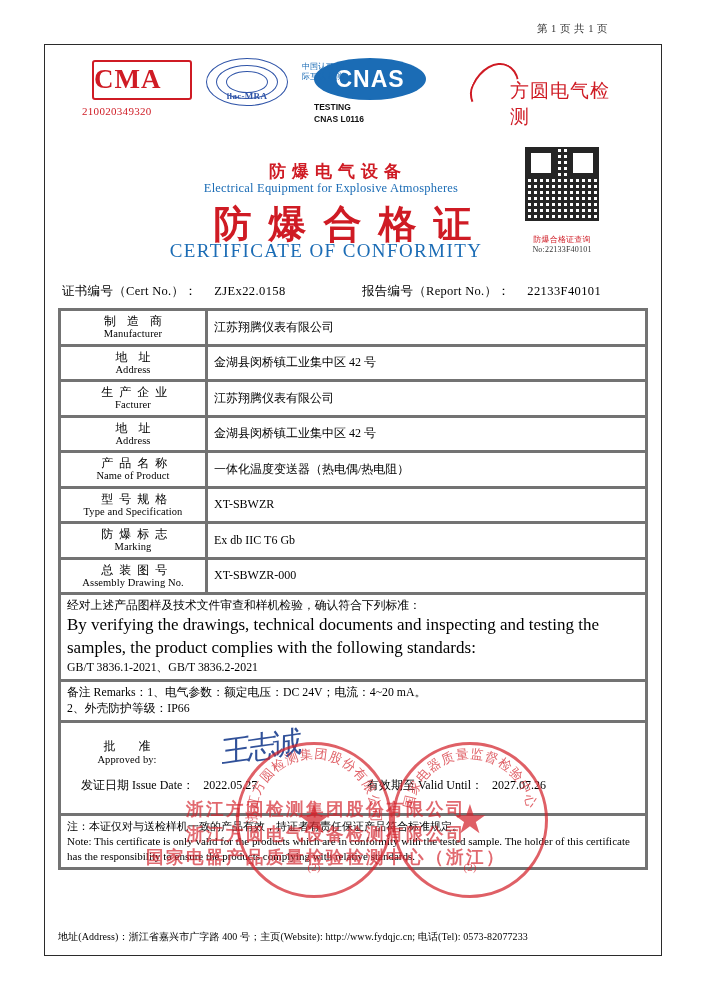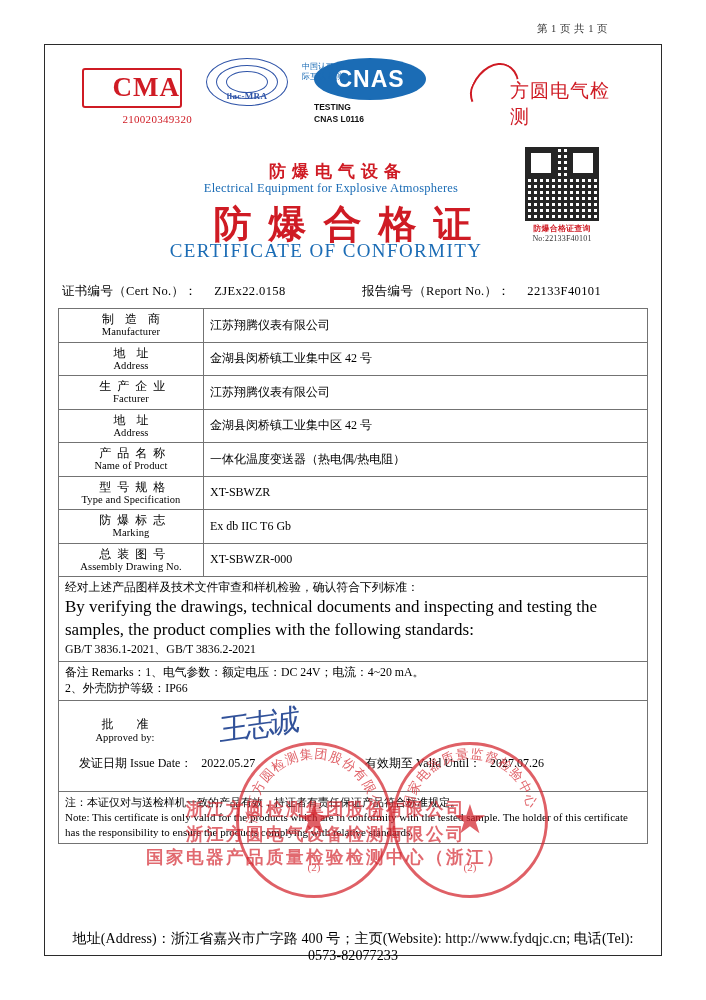--- a/index.html
+++ b/index.html
@@ -34,25 +34,24 @@
   
   .logos {
     position: absolute;
     top: 58px;
     left: 62px;
     width: 586px;
     height: 72px;
   }
   .cma-block {
     position: absolute;
-    left: 10px;
+    left: 20px;
     top: 2px;
     width: 120px;
-    text-align: right;
-    margin-top: 8px;
+    text-align: left;
   }
   .cma-mark {
     border: 2.5px solid #cf1b24;
     border-radius: 3px;
     width: 96px;
     height: 36px;
     margin: 0 auto;
     position: relative;
   }
   .cma-mark .c-letters {
@@ -240,23 +239,22 @@
     position: absolute;
     width: 20px; height: 20px;
     border: 4px solid #000;
     background: #fff;
   }
   .qr-img::before { left: 2px; top: 2px; }
   .qr-img::after { right: 2px; top: 2px; }
   .qr-cap1 {
     font-size: 8px;
     color: #cf1b24;
-    margin-top: 2px;
+    margin-top: 13px;
     letter-spacing: .2px;
-    font-weight: bold;
   }
   .qr-cap2 {
     font-size: 8px;
     color: #333;
     letter-spacing: .2px;
   }
 
   
   .certline {
     position: absolute;
@@ -273,21 +271,21 @@
   .tbl {
     position: absolute;
     top: 308px;
     left: 58px;
     width: 590px;
     border: 1.1px solid #000;
     border-collapse: collapse;
     font-size: 12px;
   }
   .tbl td {
-    border: 1px solid #737373;
+    border: 3px solid #737373;
     padding: 3px 6px;
     vertical-align: middle;
   }
   .lab-cell {
     width: 132px;
     text-align: center;
     line-height: 1.18;
     padding: 2px 4px;
   }
   .lab-cn {
@@ -350,23 +348,22 @@
   .note-cell {
     font-size: 11px;
     line-height: 1.38;
     padding: 5px 8px;
   }
   .addr-row {
     position: absolute;
     top: 930px;
     left: 58px;
     width: 590px;
-    font-size: 14px;
+    font-size: 10px;
     letter-spacing: .1px;
-    text-align: center;
   }
 
   
   .stamp {
     position: absolute;
     width: 150px;
     height: 150px;
     border-radius: 50%;
     border: 3px solid #d4232c;
     opacity: .72;

